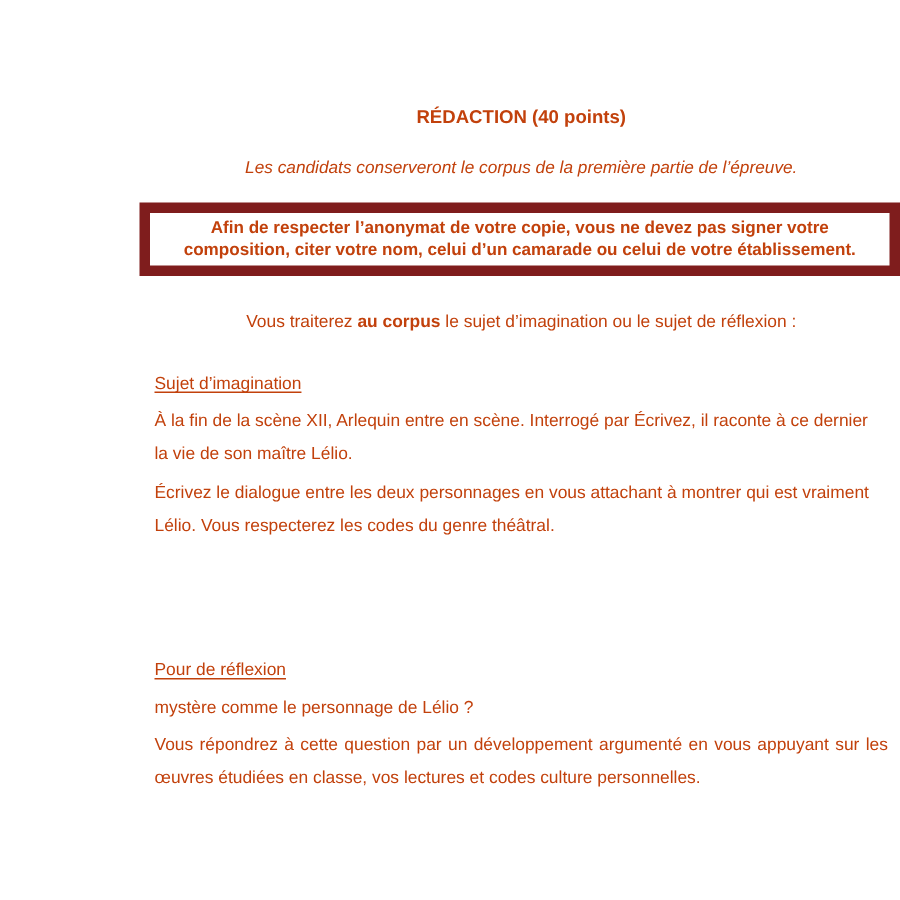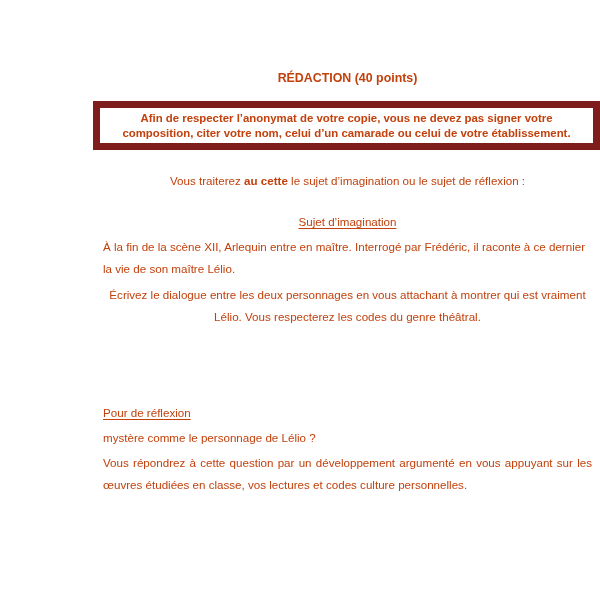--- a/index.html
+++ b/index.html
@@ -51,56 +51,57 @@
     text-align: center;
     white-space: nowrap;
   }
   .instruction .b { font-weight: bold; }
   .heading {
     font-size: 11.6px;
     line-height: 15px;
     text-decoration: underline;
     text-underline-offset: 2px;
   }
-  .heading.first { margin-top: 26px; text-align: center; }
+  .heading.first { margin-top: 26px; }
   .heading.second { margin-top: 77px; }
   .para {
     margin: 0;
     font-size: 11.6px;
     line-height: 22px;
   }
   .para.after-heading { margin-top: 7px; }
-  .para.follow { margin-top: 4px; text-align: center; }
+  .para.follow { margin-top: 4px; }
   .para.follow-tight { margin-top: 3px; }
   .line { white-space: nowrap; }
   .line.just {
     white-space: normal;
     text-align: justify;
     text-align-last: justify;
   }
 </style>
 </head>
 <body>
 
 <div class="page">
 
   <div class="title">RÉDACTION (40 points)</div>
 
+  <div class="subtitle">Les candidats conserveront le corpus de la première partie de l’épreuve.</div>
 
   <div class="notice-box">
     <div class="notice-line">Afin de respecter l’anonymat de votre copie, vous ne devez pas signer votre</div>
     <div class="notice-line">composition, citer votre nom, celui d’un camarade ou celui de votre établissement.</div>
   </div>
 
-  <div class="instruction"><span>Vous traiterez </span><span class="b">au cette</span><span> le sujet d’imagination ou le sujet de réflexion :</span></div>
+  <div class="instruction"><span>Vous traiterez </span><span class="b">au corpus</span><span> le sujet d’imagination ou le sujet de réflexion :</span></div>
 
   <div class="heading first">Sujet d’imagination</div>
 
   <div class="para after-heading">
-    <div class="line">À la fin de la scène XII, Arlequin entre en maître. Interrogé par Frédéric, il raconte à ce dernier</div>
+    <div class="line">À la fin de la scène XII, Arlequin entre en scène. Interrogé par Écrivez, il raconte à ce dernier</div>
     <div class="line">la vie de son maître Lélio.</div>
   </div>
 
   <div class="para follow">
     <div class="line">Écrivez le dialogue entre les deux personnages en vous attachant à montrer qui est vraiment</div>
     <div class="line">Lélio. Vous respecterez les codes du genre théâtral.</div>
   </div>
 
   <div class="heading second">Pour de réflexion</div>
 

